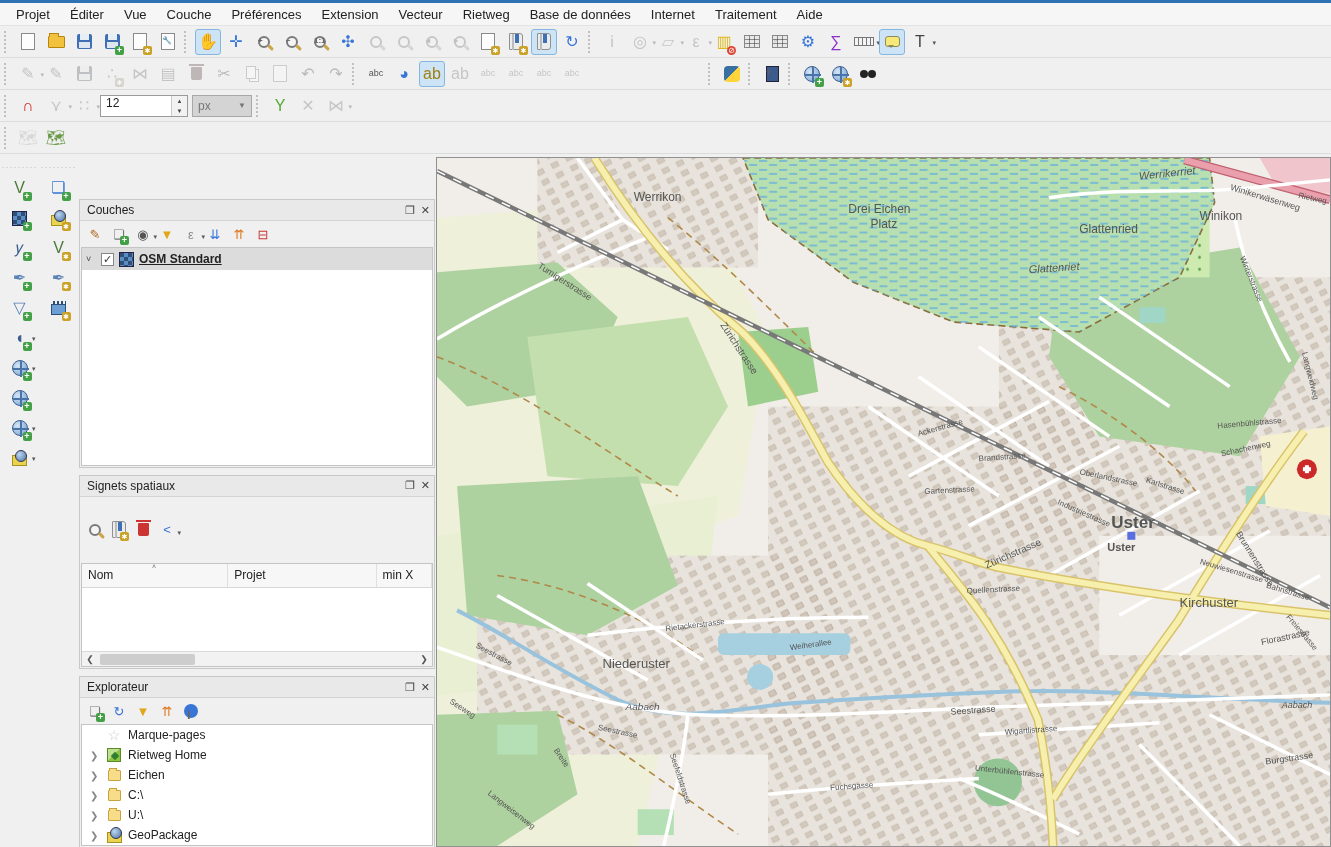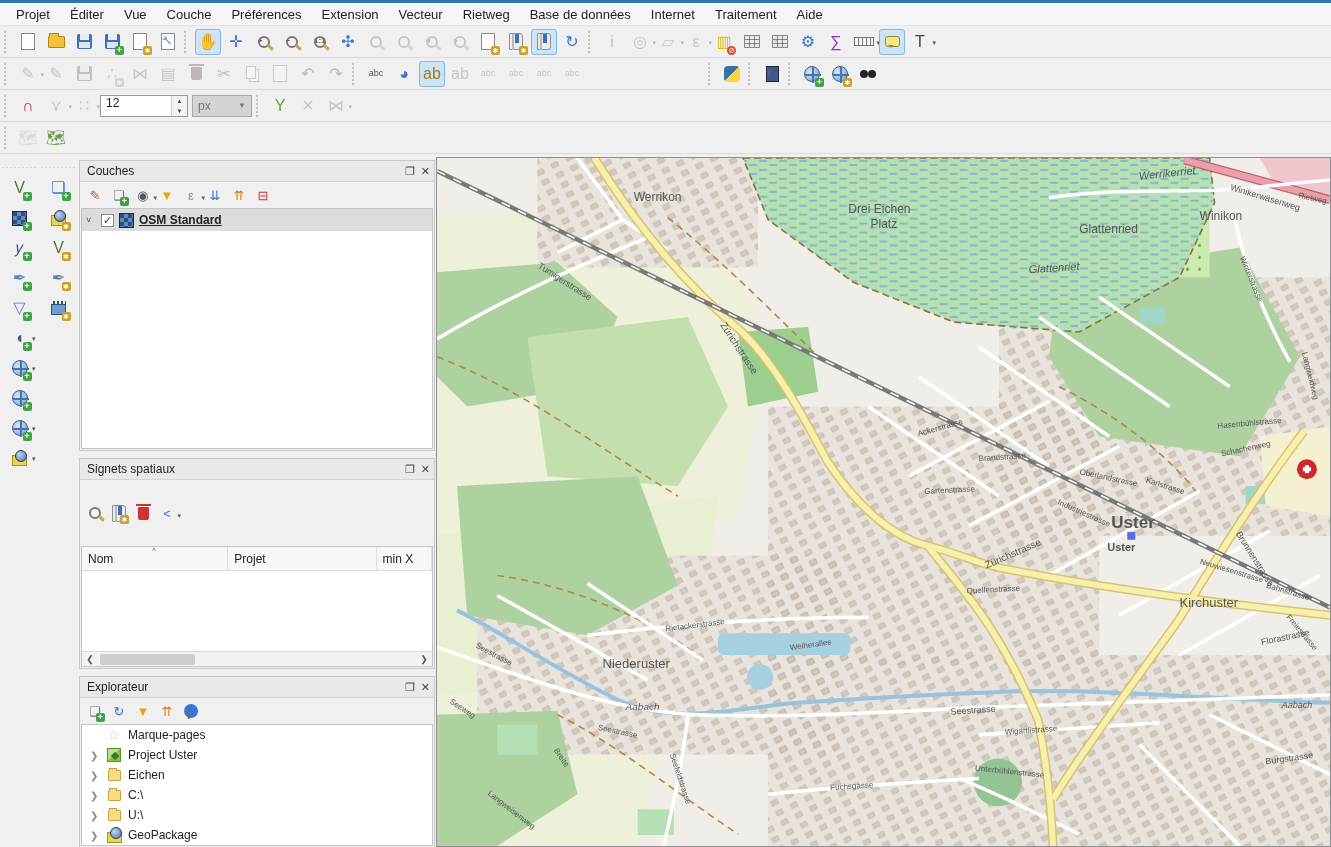--- a/index.html
+++ b/index.html
@@ -102,21 +102,21 @@
   .ptitle { display:flex; align-items:center; height:21px; background:#e9e9e9; padding:0 4px 0 7px;
     font-size:12px; border-bottom:1px solid #d4d4d4; }
   .ptitle .pt-btns { margin-left:auto; display:flex; gap:6px; color:#444; }
   .pt-btns span { font-size:11px; line-height:11px; cursor:default; }
   .ptoolbar { display:flex; align-items:center; height:26px; padding-left:3px; }
   .ptoolbar .tbtn { width:22px; height:22px; }
   .ptoolbar .tbtn .glyph { font-size:13px; }
   .pbody { flex:1; background:#fff; border:1px solid #c4c4c4; margin:0 1px 1px 1px; overflow:hidden; position:relative; }
 
   
-  #layers-panel { height:292px; }
+  #layers-panel { height:292px;margin-top:39px; }
   .layer-row { display:flex; align-items:center; height:22px; background:#dcdcdc; padding-left:4px; gap:5px; }
   .layer-row .chev { font-size:9px; color:#444; width:10px; }
   .lcheck { width:13px; height:13px; background:#fff; border:1px solid #888; font-size:11px; line-height:11px;
     text-align:center; color:#333; }
   .layer-label { font-weight:bold; text-decoration:underline; font-size:12px; }
 
   
   #bookmarks-panel { height:211px;gap:20px; }
   .bk-header { display:flex; height:24px; background:#f7f7f7; border-bottom:1px solid #d8d8d8; position:relative; }
   .bk-col { display:flex; align-items:center; padding-left:6px; font-size:12px; border-right:1px solid #e0e0e0; position:relative; }
@@ -587,21 +587,21 @@
       <div class="br-row">
           <span class="chev" style="visibility: hidden;">❯</span>
           <span class="ticon pi-star">☆</span>
           <span class="tlabel">Marque-pages</span>
         </div>
             <div class="br-row">
           <span class="chev" style="visibility: visible;">❯</span>
           <span class="ticon">
                 <span class="si gi-projhome"></span>
               </span>
-          <span class="tlabel">Project Uster</span>
+          <span class="tlabel">Rietweg Home</span>
         </div>
             <div class="br-row">
           <span class="chev" style="visibility: visible;">❯</span>
           <span class="ticon">
                 <span class="pi-folder"></span>
               </span>
           <span class="tlabel">Eichen</span>
         </div>
             <div class="br-row">
           <span class="chev" style="visibility: visible;">❯</span>

